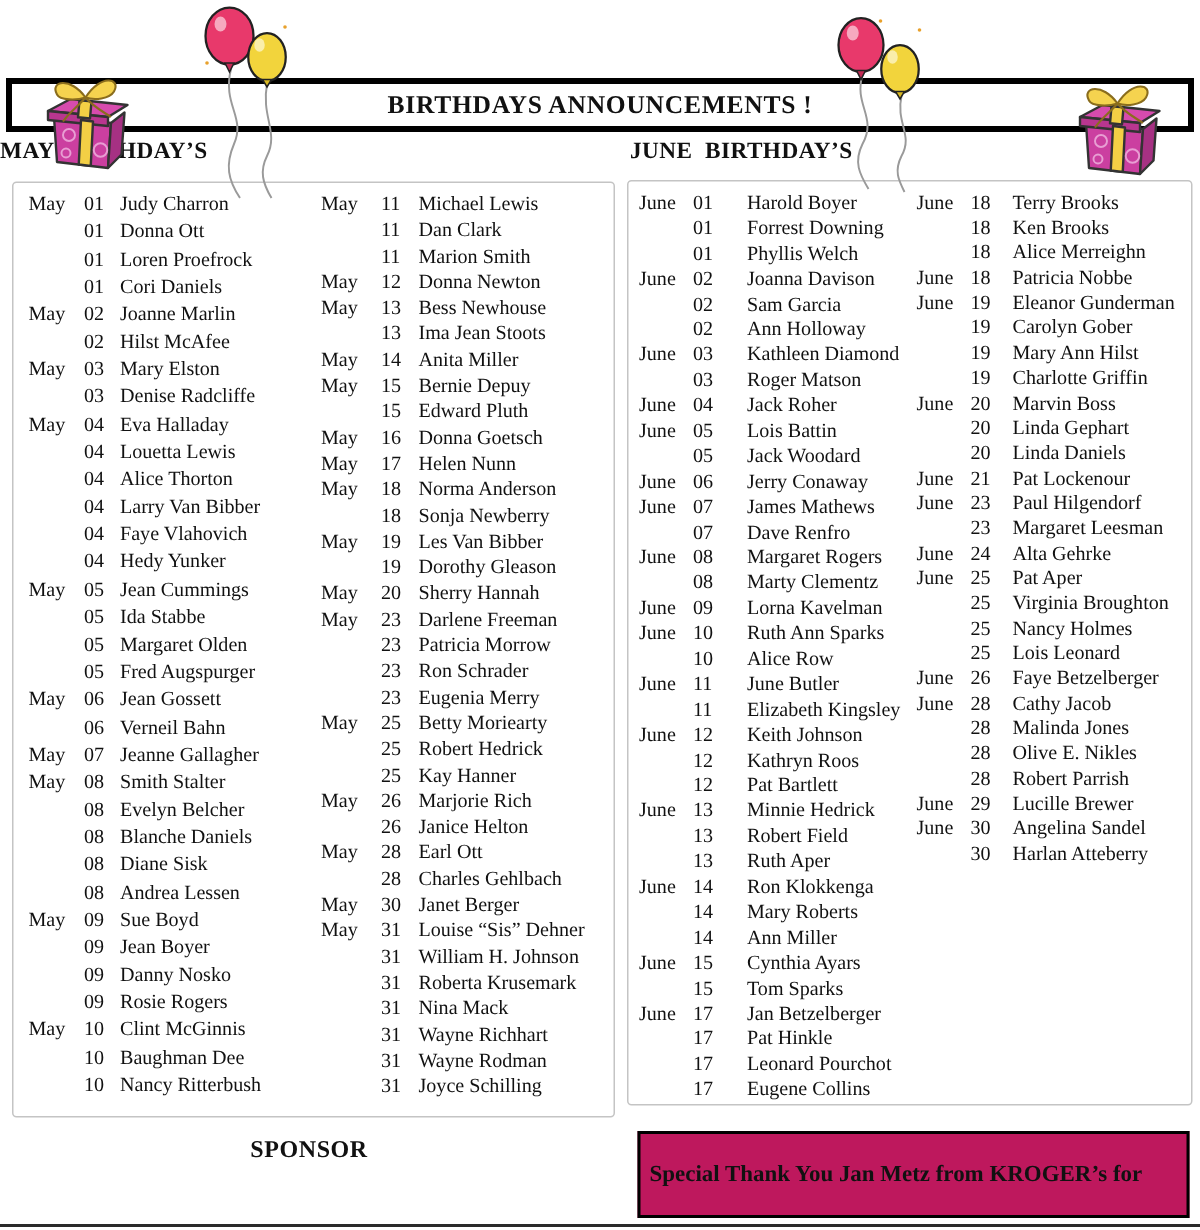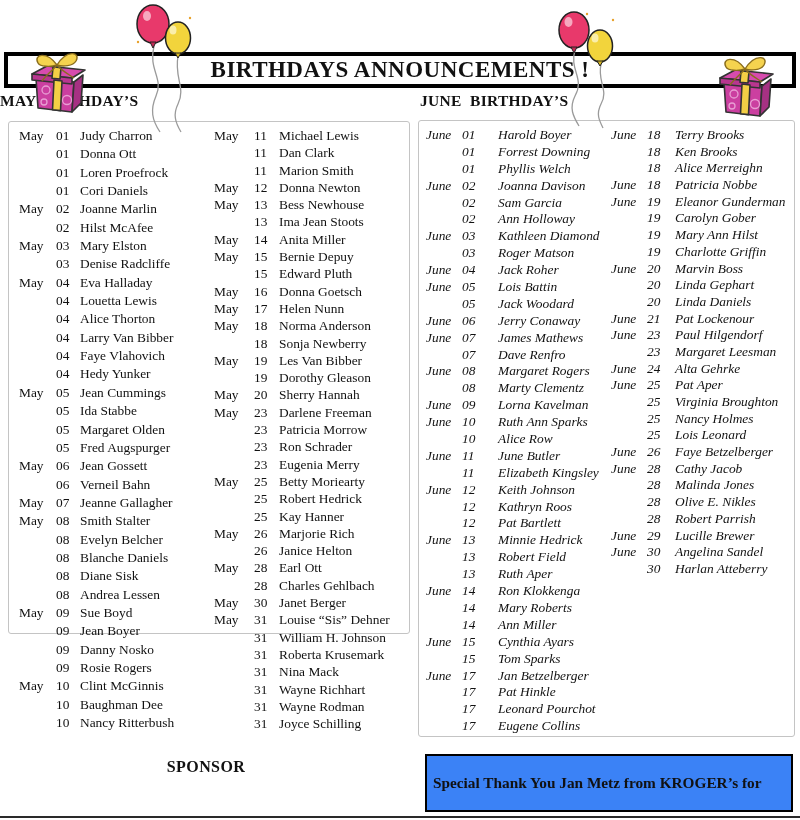--- a/index.html
+++ b/index.html
@@ -10,37 +10,37 @@
   }
   .abs{position:absolute;}
 
   
   .banner{
     left:4px;top:52px;width:792px;height:36px;box-sizing:border-box;
     border:4px solid #000;background:#fff;z-index:2;
     display:flex;align-items:center;justify-content:center;
   }
   .banner-title{
-    font-weight:bold;font-size:23px;letter-spacing:.5px;white-space:pre;
+    font-weight:bold;font-size:17px;letter-spacing:.5px;white-space:pre;
   }
 
   
   .section-heading{
     top:92px;height:20px;z-index:3;text-align:left;
     font-weight:bold;font-size:15.5px;letter-spacing:.3px;white-space:pre;
   }
   .heading-may{left:0;width:384px;}
   .heading-june{left:420px;width:370px;}
 
   
   .panel{
     box-sizing:border-box;background:#fff;border:1px solid #c4c4c4;border-radius:3px;z-index:1;
   }
-  .panel-may{left:8px;top:121px;width:402px;height:513px;}
-  .panel-june{left:418px;top:120px;width:377px;height:617px;font-style:italic;}
+  .panel-may{left:8px;top:121px;width:402px;height:624px;}
+  .panel-june{left:418px;top:120px;width:377px;height:617px;}
 
   .bcol{position:absolute;top:6px;}
   .row{display:grid;align-items:baseline;height:var(--rh,17.5px);font-size:13.4px;white-space:nowrap;}
   .row .m{grid-column:1;}
   .row .d{grid-column:2;}
   .row .n{grid-column:3;}
 
   .may-col1{left:10px;width:192px;--rh:18.35px;}
   .may-col1 .row{grid-template-columns:37px 24px 1fr;}
   .may-col2{left:205px;width:192px;--rh:17.3px;}
@@ -52,21 +52,21 @@
   .june-col2 .row{grid-template-columns:36px 22px 1fr;}
   .june-col2 .row .n{padding-left:6px;}
 
   
   .sponsor{left:8px;top:758px;width:396px;text-align:center;z-index:2;}
   .sponsor-line1{font-weight:bold;font-size:16px;letter-spacing:.4px;}
   .sponsor-line2{font-weight:bold;font-size:14.5px;margin-top:10px;}
 
   .thanks-box{
     left:425px;top:754px;width:368px;height:58px;box-sizing:border-box;
-    border:2px solid #000;background:#3b82f6;z-index:2;
+    border:2px solid #000;background:#be185d;z-index:2;
     display:flex;flex-direction:column;justify-content:center;
     padding:2px 6px;
   }
   .thanks-line{font-weight:bold;font-size:15.3px;line-height:24px;white-space:nowrap;}
 
   .bottom-rule{left:0;top:816px;width:800px;height:2px;background:#2a2a2a;z-index:1;}
 
   
   .decor{z-index:4;pointer-events:none;}
   .balloons-left{left:126px;top:0px;}

